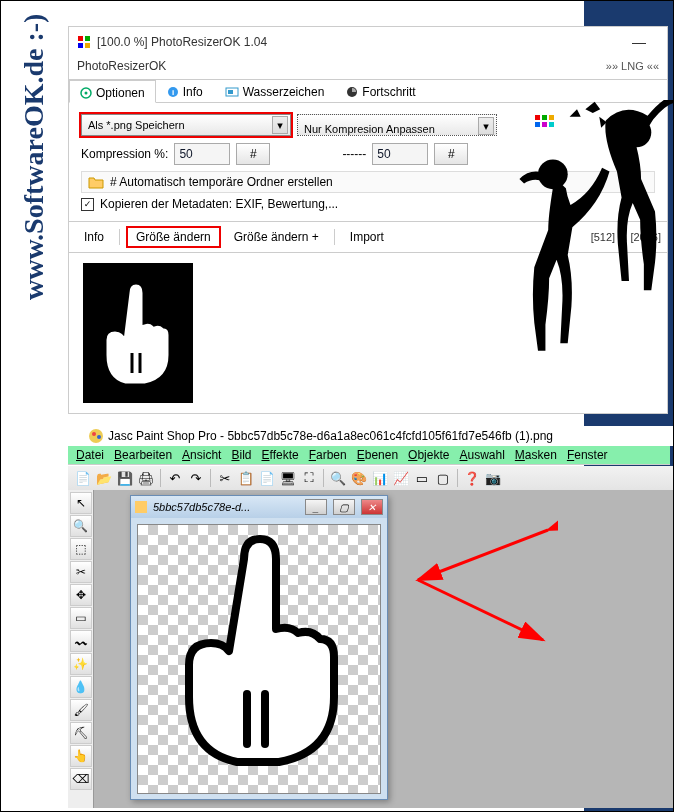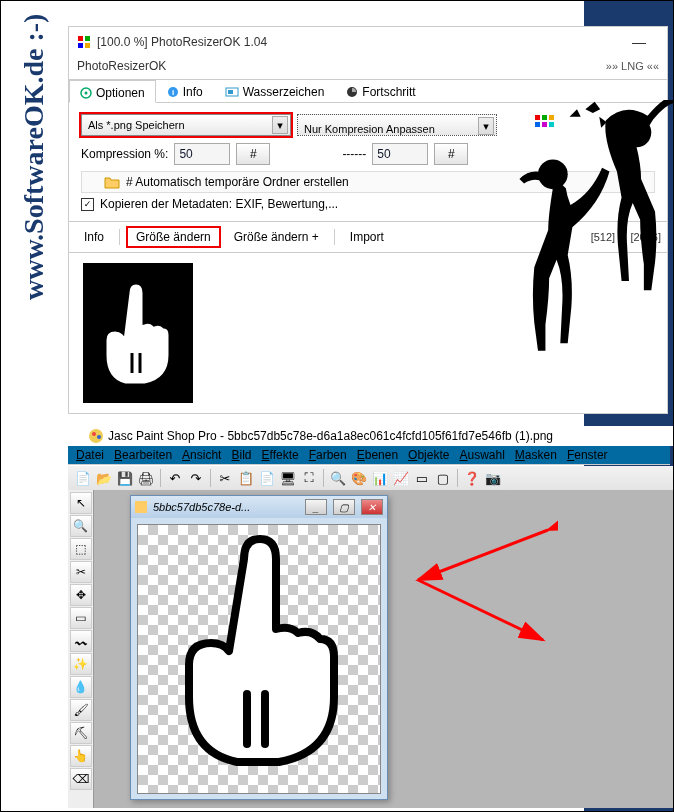--- a/index.html
+++ b/index.html
@@ -26,36 +26,36 @@
 
 .panel { padding: 10px 12px; font-size: 12px; }
 .row { display: flex; align-items: center; gap: 6px; margin-bottom: 6px; }
 .dropdown { border: 1px solid #888; background: linear-gradient(#fff,#e8e8e8); height: 22px; display: flex; align-items: center; padding: 0 6px; font-size: 11px; position: relative; }
 .dropdown.highlighted { box-shadow: 0 0 0 2px #e00; }
 .dropdown .arrow { position: absolute; right: 2px; width: 16px; height: 18px; background: linear-gradient(#eee,#ddd); display: flex; align-items: center; justify-content: center; border: 1px solid #aaa; }
 .dd1 { width: 210px; }
 .dd2 { width: 200px; border: 1px dotted #555; align-items: flex-end; }
 .spinner { width: 56px; height: 22px; border: 1px solid #aaa; background: #f5f5f5; display: flex; align-items: center; padding: 0 4px; color: #0f172a; }
 .hash-btn { width: 34px; height: 22px; border: 1px solid #aaa; background: linear-gradient(#fff,#e5e5e5); display: flex; align-items: center; justify-content: center; }
-.folder-row { display: flex; align-items: center; gap: 6px; background: #fafafa; border: 1px solid #ddd; padding: 3px 22px; margin-bottom: 4px; }
+.folder-row { display: flex; align-items: center; gap: 6px; background: #fafafa; border: 1px solid #ddd; padding: 3px 6px; margin-bottom: 4px; }
 .checkbox-row { display: flex; align-items: center; gap: 6px; }
 .checkbox { width: 13px; height: 13px; border: 1px solid #333; display: flex; align-items: center; justify-content: center; font-size: 9px; line-height: 1; }
 
 .button-bar { display: flex; align-items: center; gap: 4px; border-top: 1px solid #ccc; border-bottom: 1px solid #ccc; padding: 4px 6px; font-size: 12px; }
 .bbtn { padding: 2px 8px; border: 1px solid transparent; }
 .bbtn.highlighted { border: 2px solid #e00; }
 .sep { width: 1px; height: 16px; background: #ccc; margin: 0 2px; }
 .dims { margin-left: auto; font-size: 11px; color: #333; }
 
 .preview-area { padding: 10px 14px; background: #fff; }
 .thumb { width: 110px; height: 140px; background: #000; display: flex; align-items: center; justify-content: center; }
 
 
 .psp-title { position: absolute; left: 84px; top: 426px; width: 602px; display: flex; align-items: center; gap: 4px; font-size: 12px; padding: 2px 4px; background: #fff; }
-.psp-menubar { position: absolute; left: 68px; top: 446px; width: 602px; display: flex; gap: 10px; padding: 2px 8px; font-size: 12px; background: #0369a1; border-bottom: 1px solid #ccc; }
+.psp-menubar { position: absolute; left: 68px; top: 446px; width: 602px; display: flex; gap: 10px; padding: 2px 8px; font-size: 12px; background: #86efac; border-bottom: 1px solid #ccc; }
 .psp-menubar span { text-decoration: underline; text-decoration-color: transparent; }
 .psp-menubar span::first-letter { text-decoration: underline; }
 .psp-toolbar { position: absolute; left: 68px; top: 466px; width: 606px; display: flex; gap: 3px; padding: 3px 6px; background: linear-gradient(#f2f2f2,#e4e4e4); border-bottom: 1px solid #bbb; align-items: center; }
 .psp-toolbar .ticon { width: 18px; height: 18px; display: flex; align-items: center; justify-content: center; font-size: 13px; }
 .psp-toolbar .tsep { width: 1px; height: 18px; background: #bbb; margin: 0 2px; }
 
 .psp-workspace { position: absolute; left: 68px; top: 490px; width: 606px; height: 318px; background: #b6b6b6; display: flex; }
 .tool-palette { width: 26px; background: #eee; border-right: 1px solid #999; display: flex; flex-direction: column; padding: 2px; gap: 1px; }
 .ptool { width: 22px; height: 22px; border: 1px solid #ccc; background: linear-gradient(#fff,#e0e0e0); display: flex; align-items: center; justify-content: center; font-size: 12px; }
 

